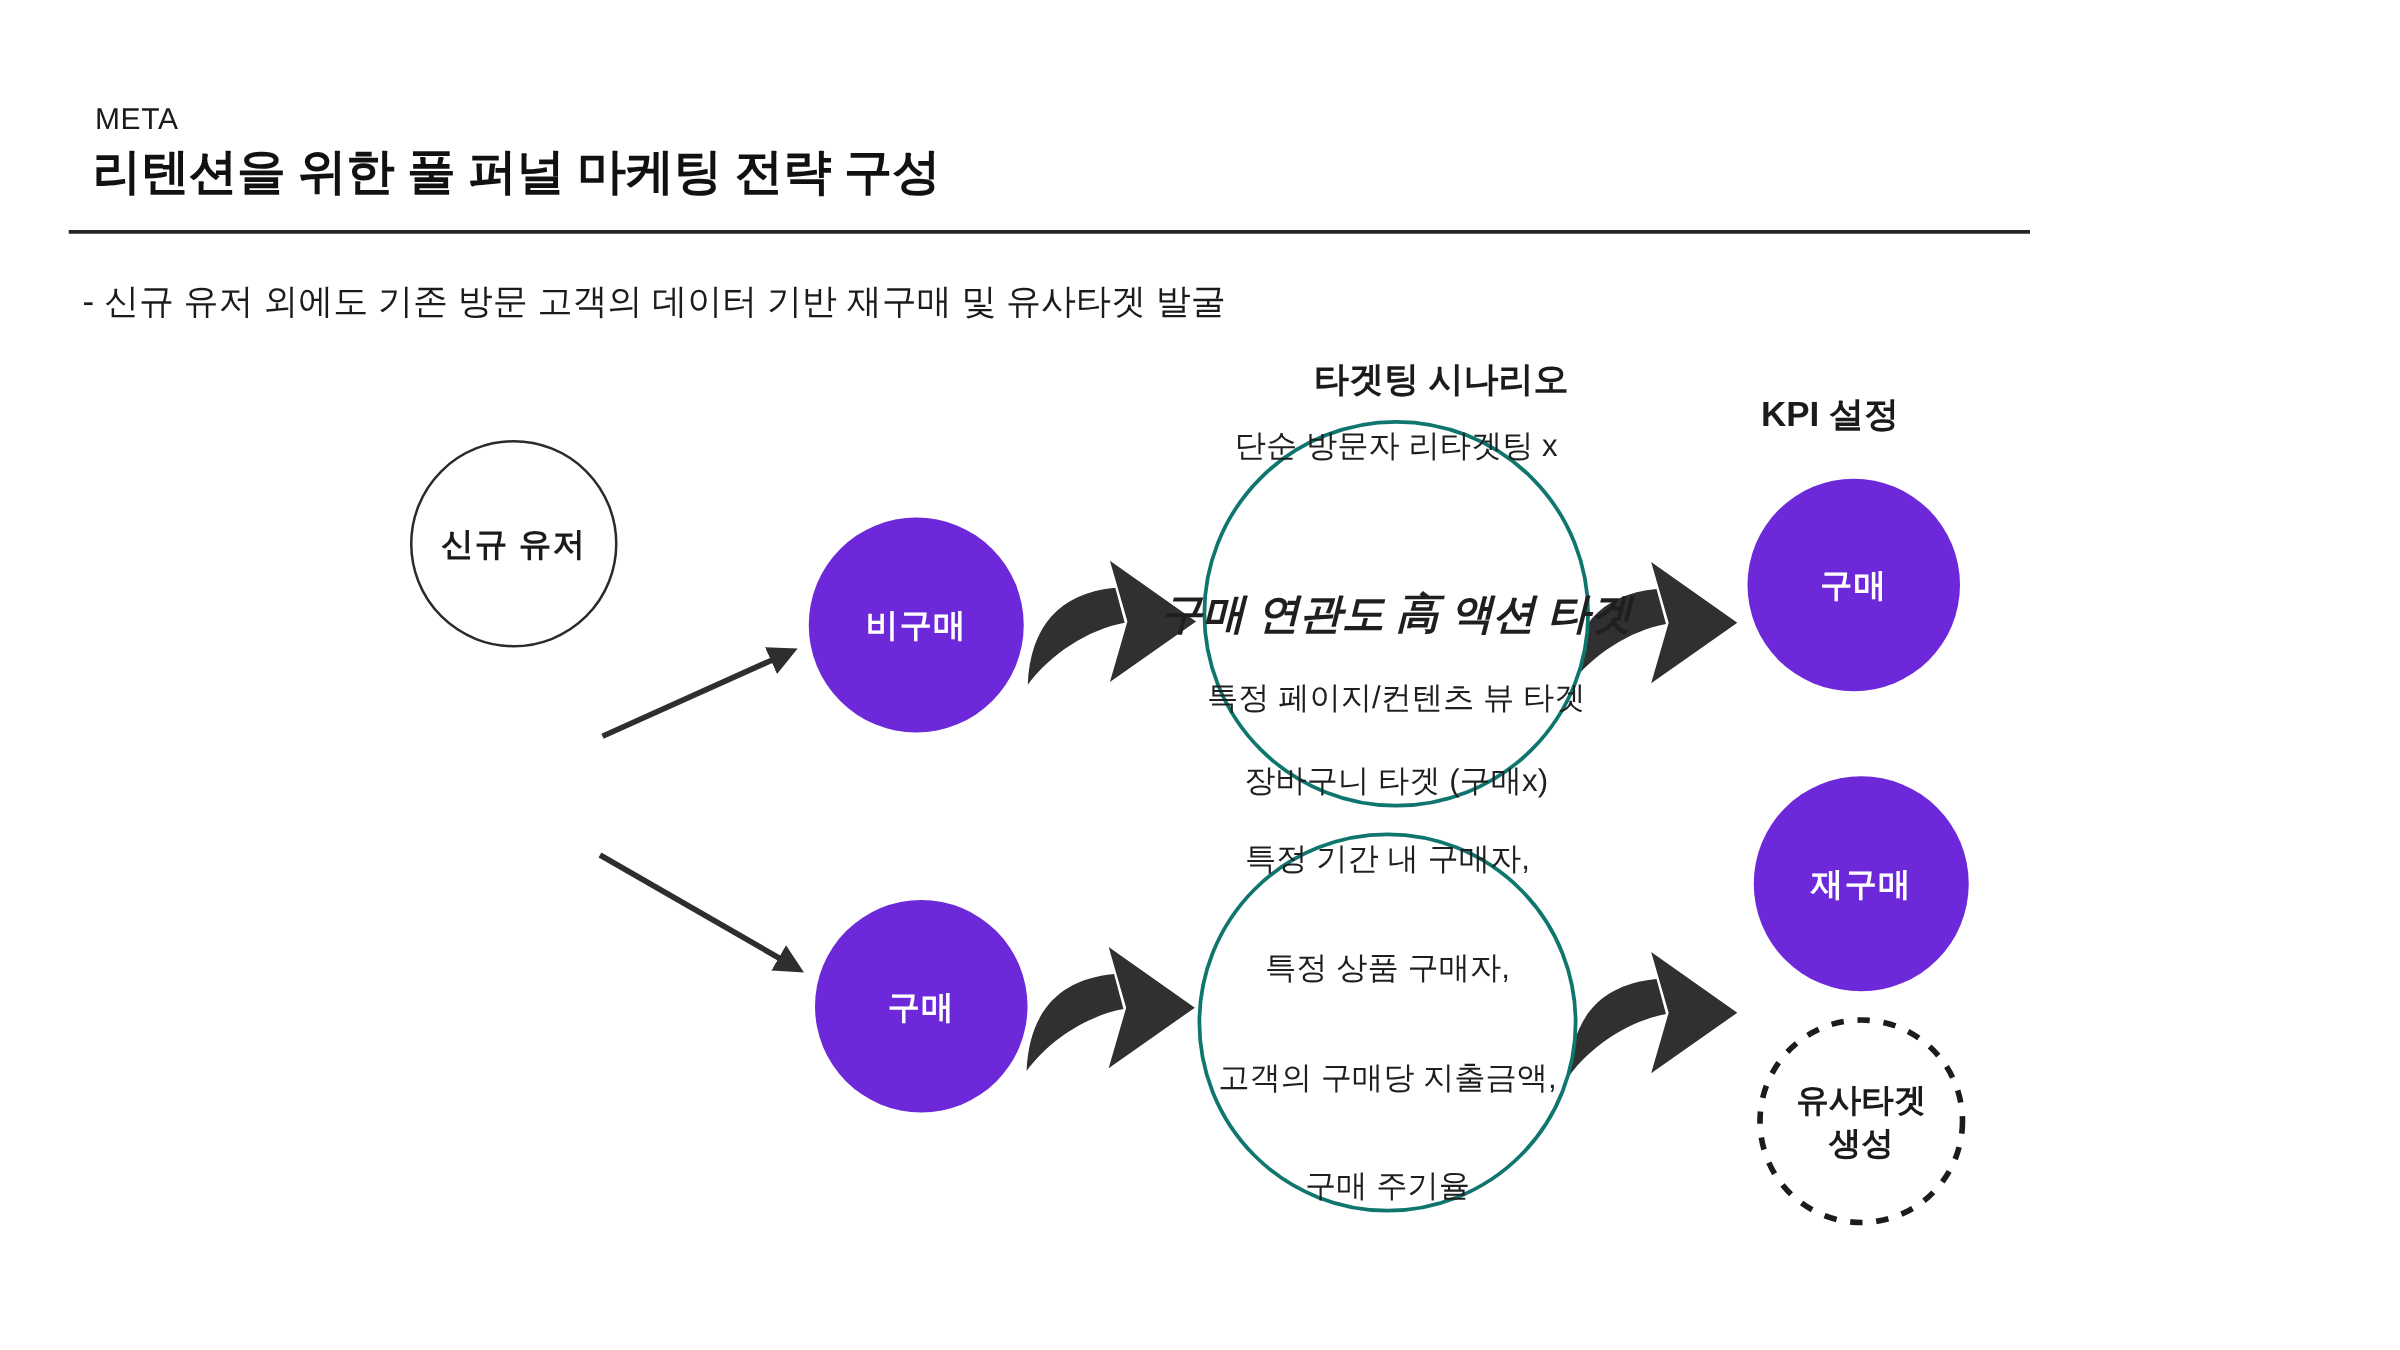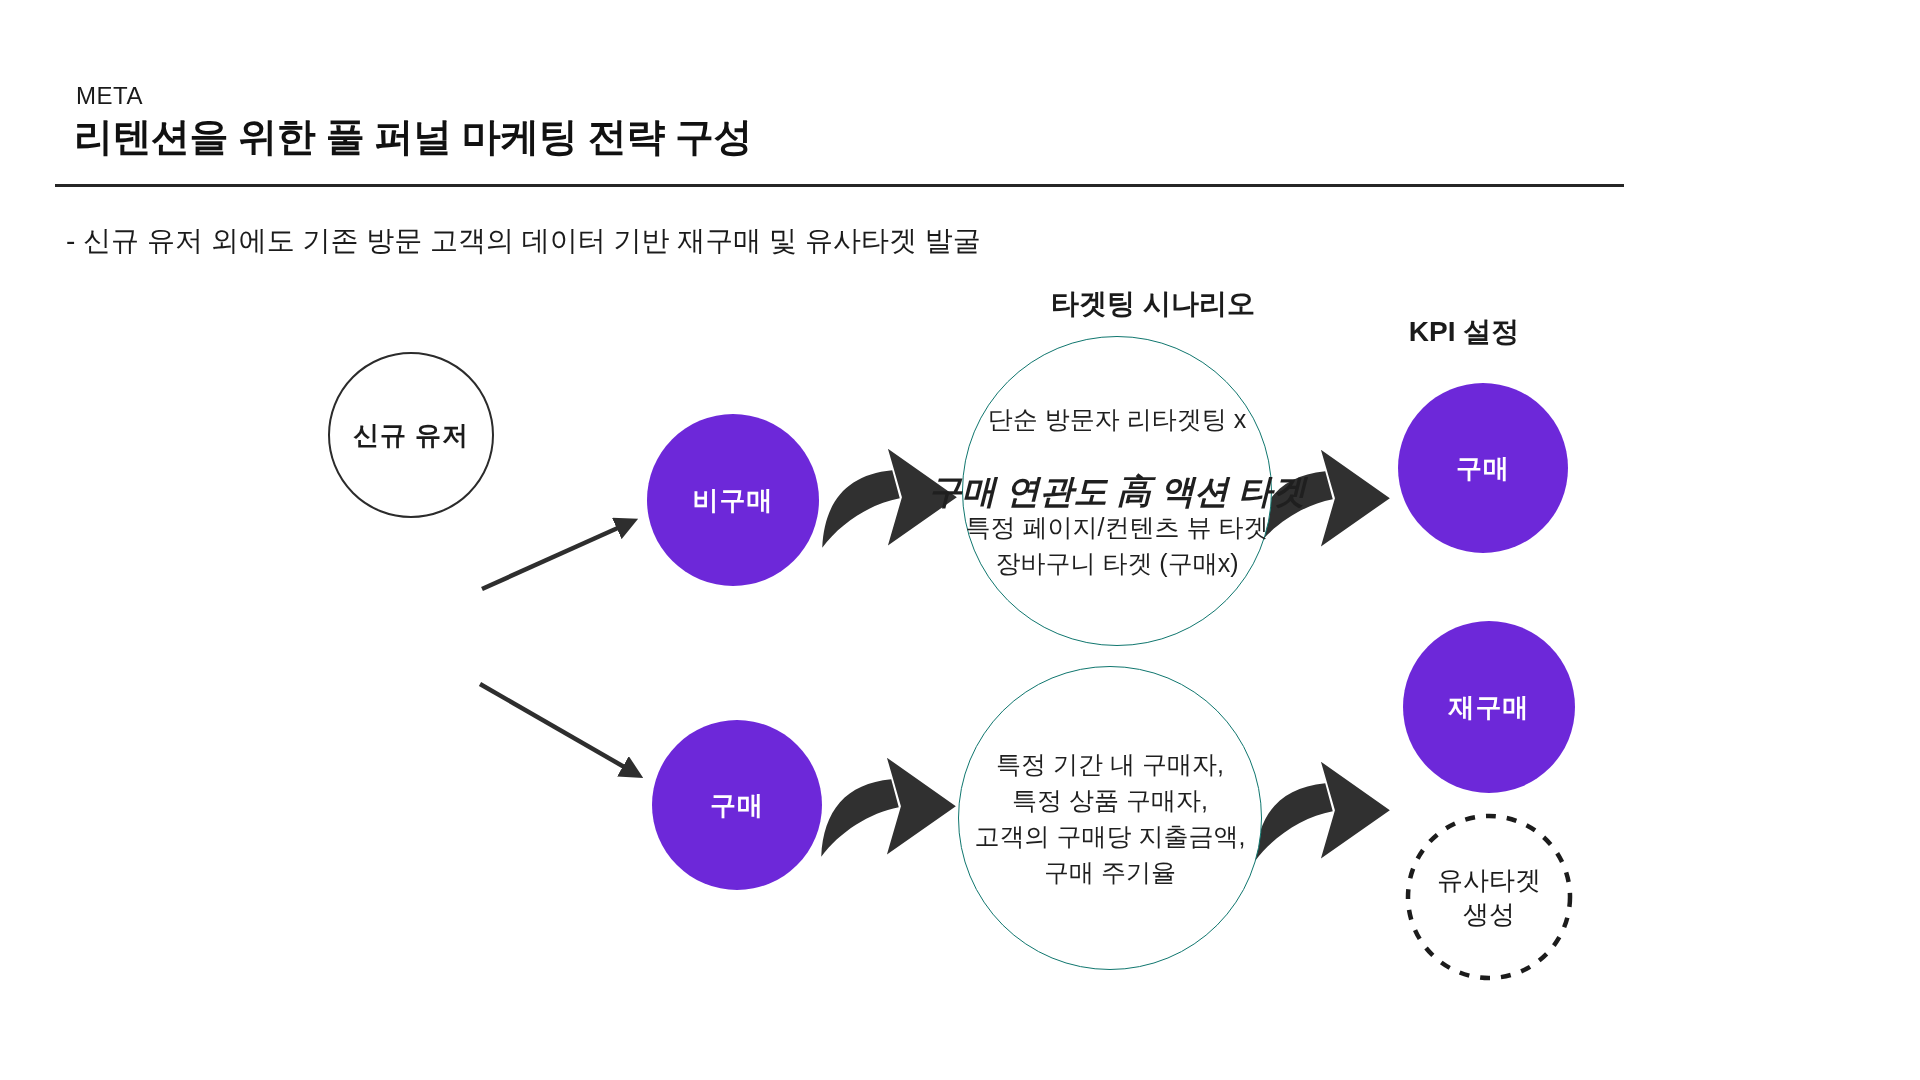--- a/index.html
+++ b/index.html
@@ -14,24 +14,24 @@
   .subtitle{position:absolute;left:66px;top:222px;font-size:28px;font-weight:400;color:#1b1b1b;}
   
   .col-header{position:absolute;top:285px;transform:translateX(-50%);font-size:28px;font-weight:800;color:#1b1b1b;white-space:nowrap;}
   .col-header.targeting{left:1128px;margin-left:25px;}
   .col-header.kpi{left:1464px;margin-top:28px;}
   
   .node{position:absolute;border-radius:50%;display:flex;align-items:center;justify-content:center;
         text-align:center;box-sizing:border-box;z-index:2;white-space:nowrap;}
   .node-dark{background:#6d28d9;color:#ffffff;font-weight:700;font-size:26px;letter-spacing:1px;}
   .node-light{background:#ffffff;border:2.5px solid #2b2b2b;color:#1b1b1b;font-weight:700;font-size:26px;letter-spacing:1px;}
-  .bubble{background:#ffffff;border:1px solid #0f766e;color:#1f1f1f;font-weight:400;font-size:25px;line-height:36px;flex-direction:column;z-index:2;}
+  .bubble{background:#ffffff;border:3px solid #0f766e;color:#1f1f1f;font-weight:400;font-size:25px;line-height:36px;flex-direction:column;z-index:2;justify-content:space-between;}
   .bubble .bold{font-weight:700;font-size:34px;font-style:italic;}
   .bubble .spacer{height:36px;}
-  .node-lookalike{background:transparent;border:none;color:#1b1b1b;font-weight:400;font-size:26px;line-height:34px;flex-direction:column;}
+  .node-lookalike{background:transparent;border:none;color:#1b1b1b;font-weight:700;font-size:26px;line-height:34px;flex-direction:column;}
   .node-lookalike svg.ring{position:absolute;left:0;top:0;}
   .node-lookalike .lbl{position:relative;z-index:1;}
   
   .flow-arrows{position:absolute;left:0;top:0;z-index:1;}
   .swoosh{position:absolute;z-index:1;fill:#303030;}
 </style>
 </head>
 <body>
 
 <div class="canvas">

